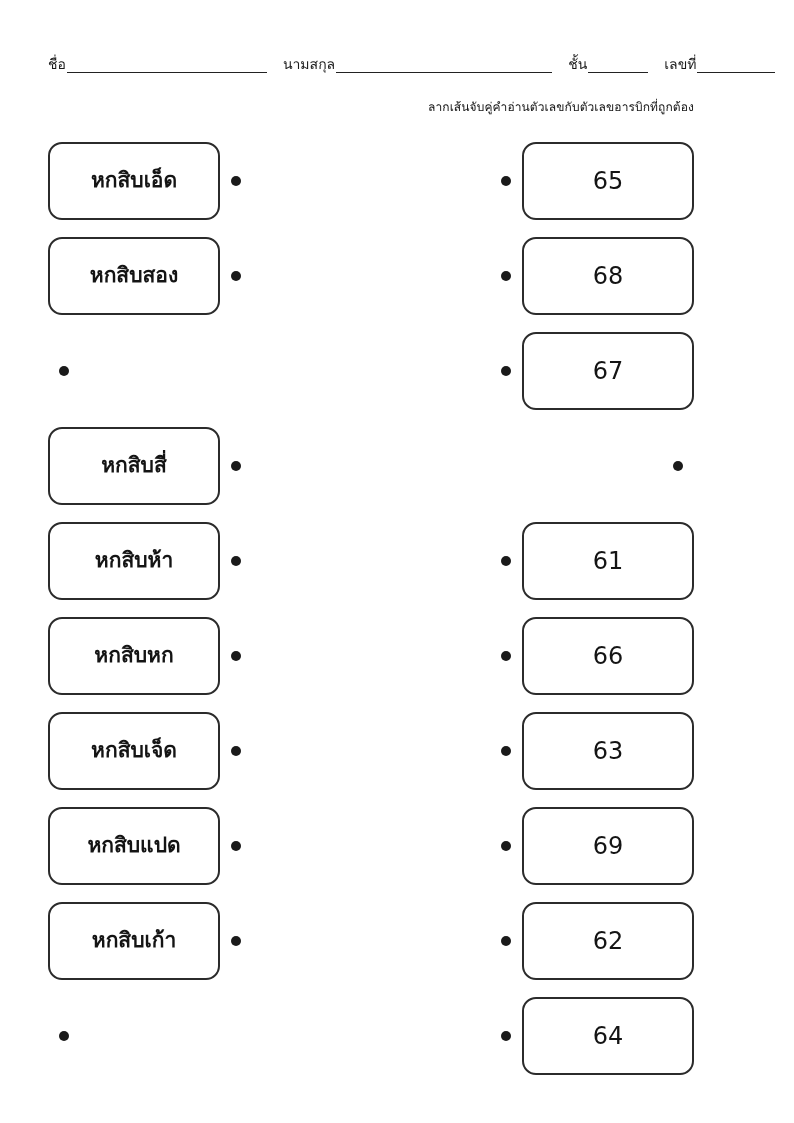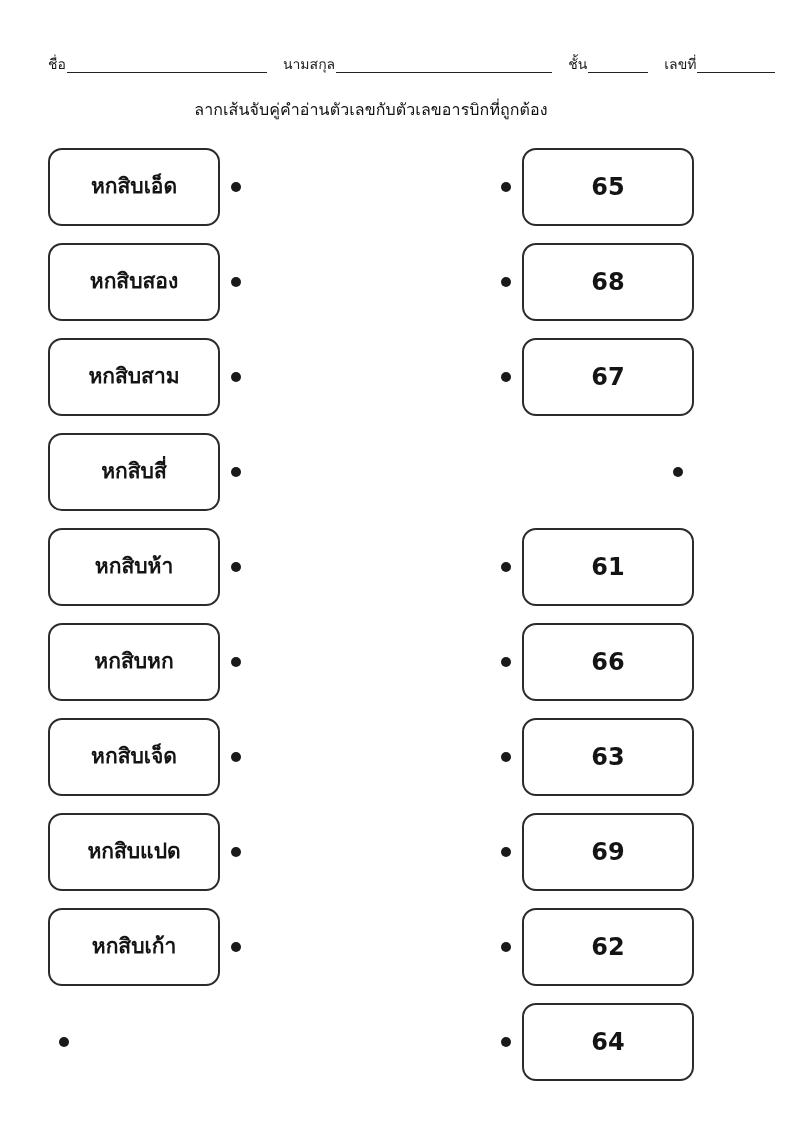--- a/index.html
+++ b/index.html
@@ -45,22 +45,22 @@
     flex: 0 0 auto;
   }
   .blank-name   { width: 200px; }
   .blank-last   { width: 216px; }
   .blank-class  { width: 60px; }
   .blank-no     { width: 78px; }
   .hdr-gap { width: 16px; flex: 0 0 auto; }
 
   
   .instruction {
-    text-align: center;
-    font-size: 16px;
+    text-align: right;
+    font-size: 12px;
     margin-top: 24px;
     letter-spacing: 0.1px;
     color: #111;
   }
 
   
   .rows {
     margin-top: 26px;
     display: flex;
     flex-direction: column;
@@ -91,21 +91,21 @@
     flex: 0 0 172px;
   }
   .card-left .card-text {
     font-size: 21px;
     font-weight: bold;
     line-height: 1.2;
     color: #141414;
   }
   .card-right .card-text {
     font-size: 24px;
-    font-weight: bold;
+    font-weight: normal;
     line-height: 1.2;
     color: #141414;
   }
 
   .dot {
     width: 10px;
     height: 10px;
     border-radius: 50%;
     background: #1a1a1a;
     flex: 0 0 10px;
@@ -156,23 +156,20 @@
       </div>
       <span class="dot dot-left"></span>
       <span class="spacer"></span>
       <span class="dot dot-right"></span>
       <div class="card card-right">
         <span class="card-text">68</span>
       </div>
     </div>
 
     <div class="row">
-      <div class="card card-left">
-        <span class="card-text">หกสิบสาม</span>
-      </div>
       <span class="dot dot-left"></span>
       <span class="spacer"></span>
       <span class="dot dot-right"></span>
       <div class="card card-right">
         <span class="card-text">67</span>
       </div>
     </div>
 
     <div class="row">
       <div class="card card-left">

